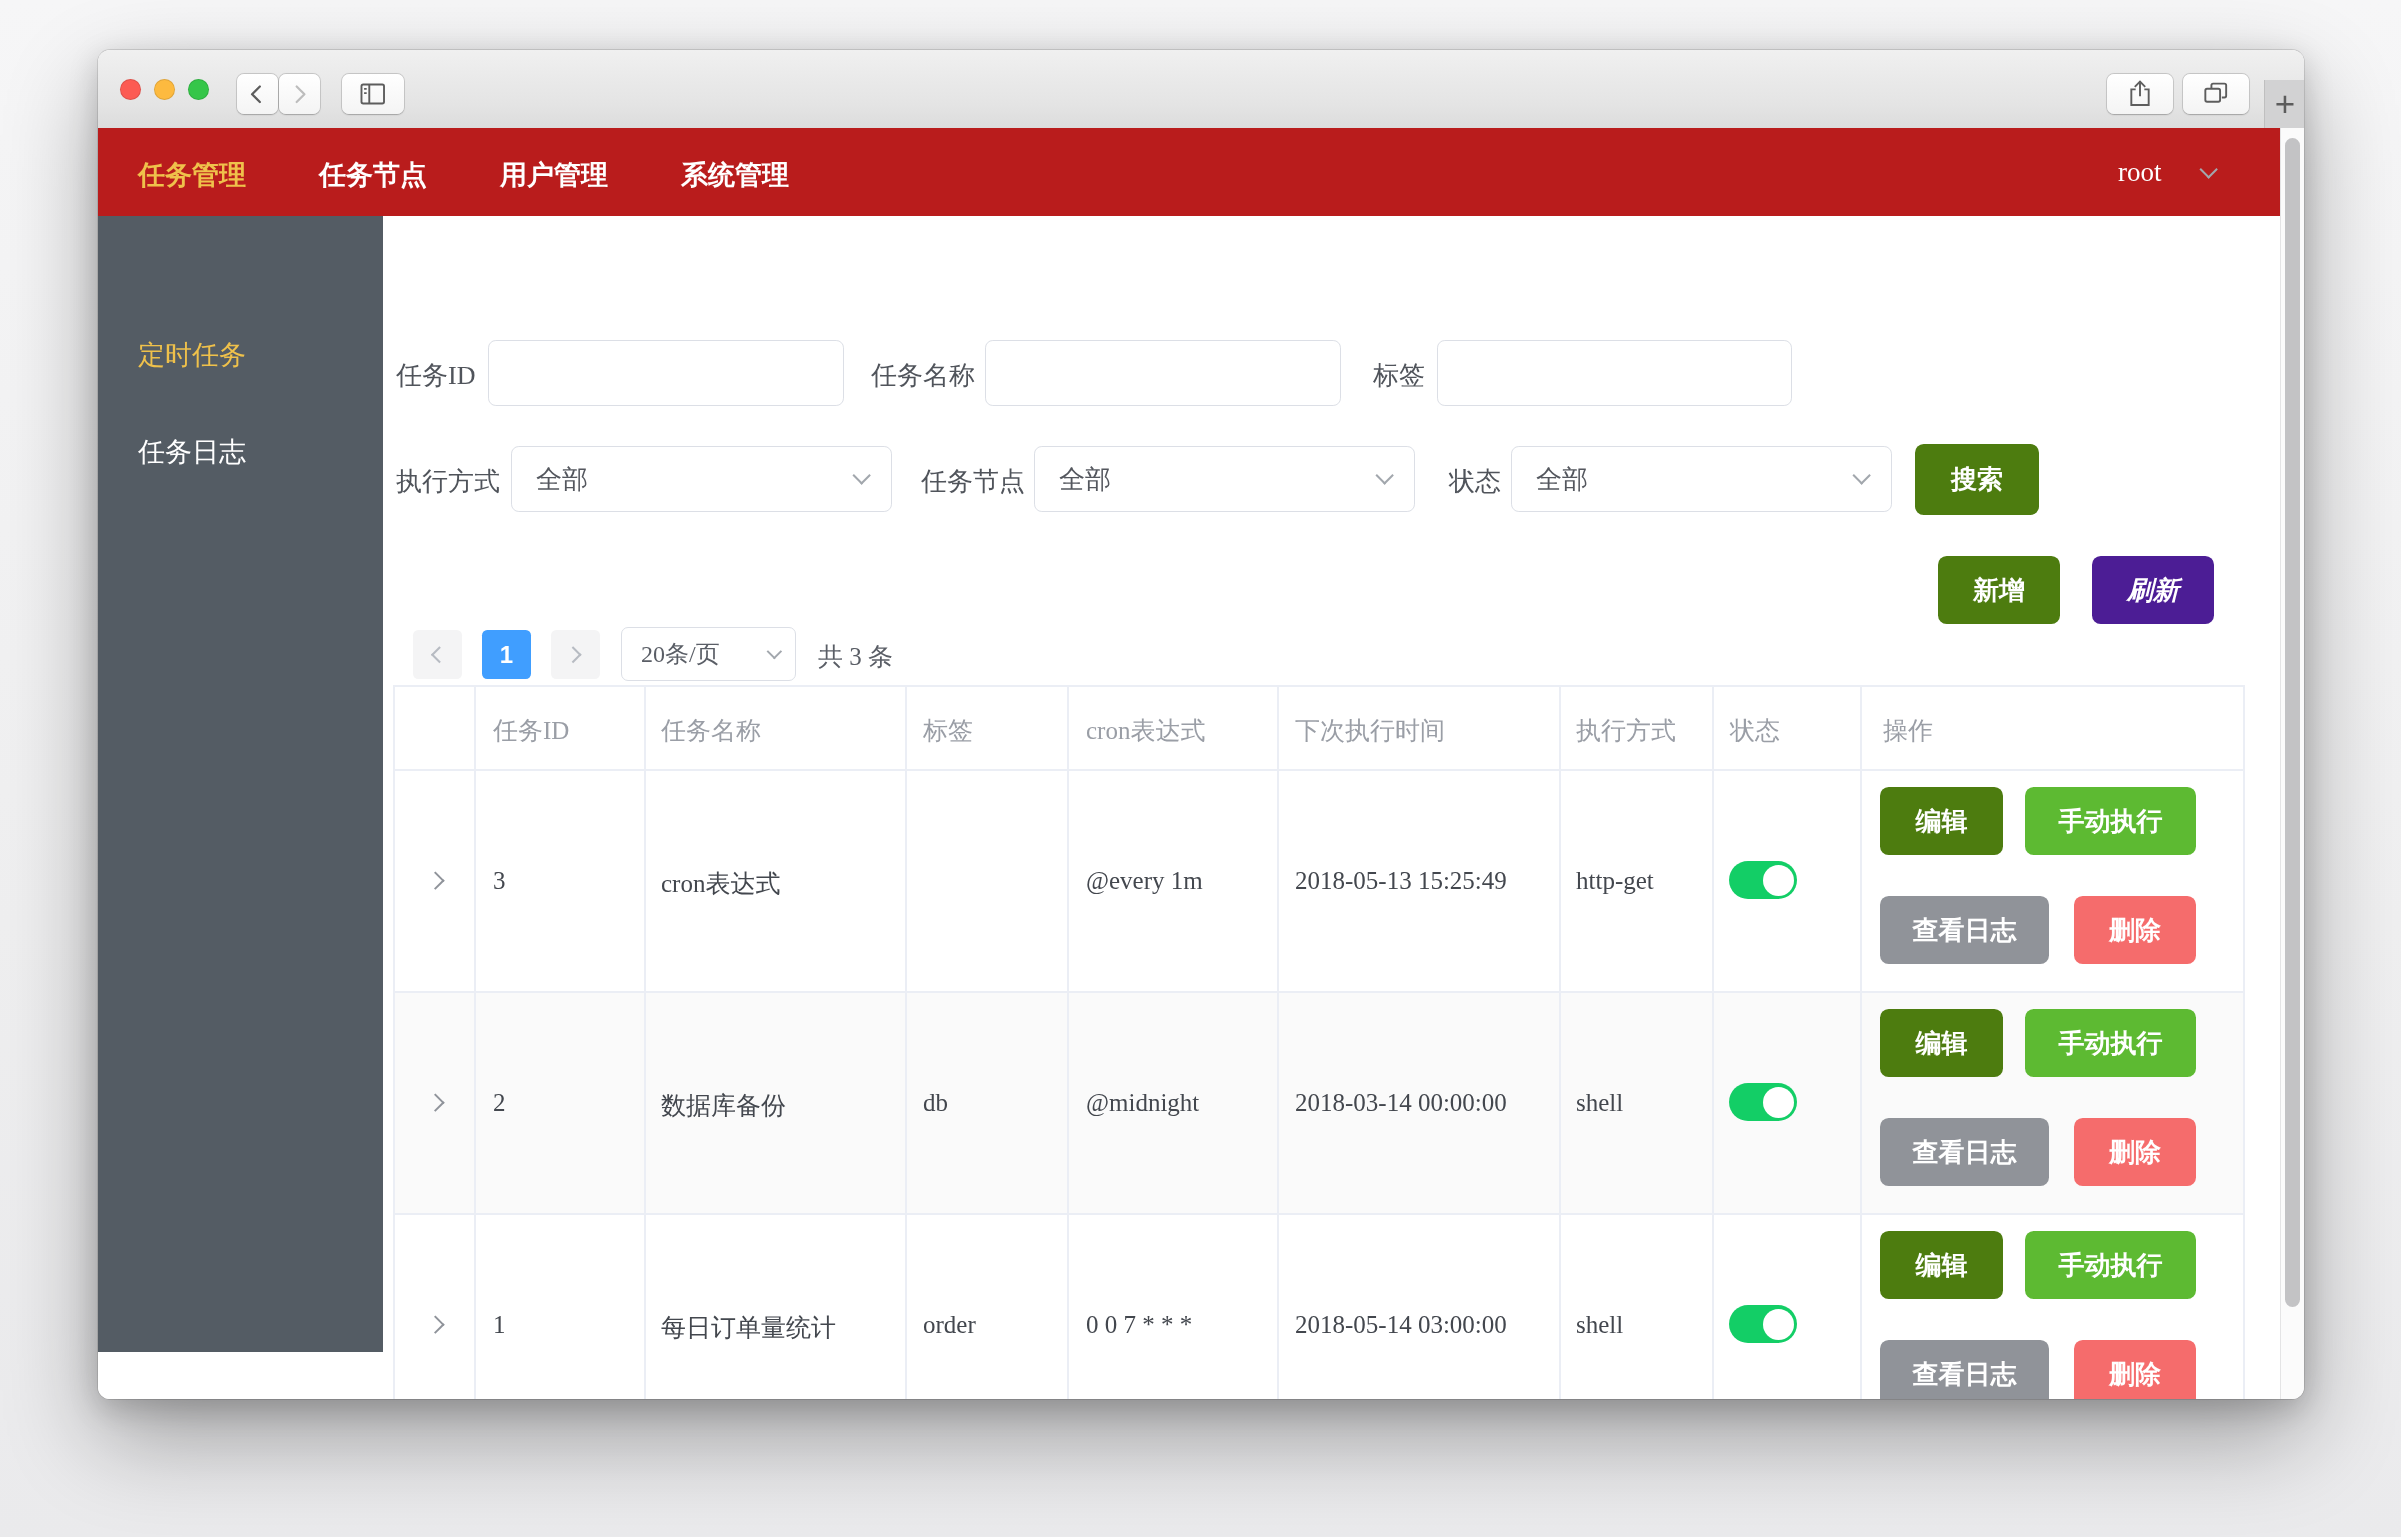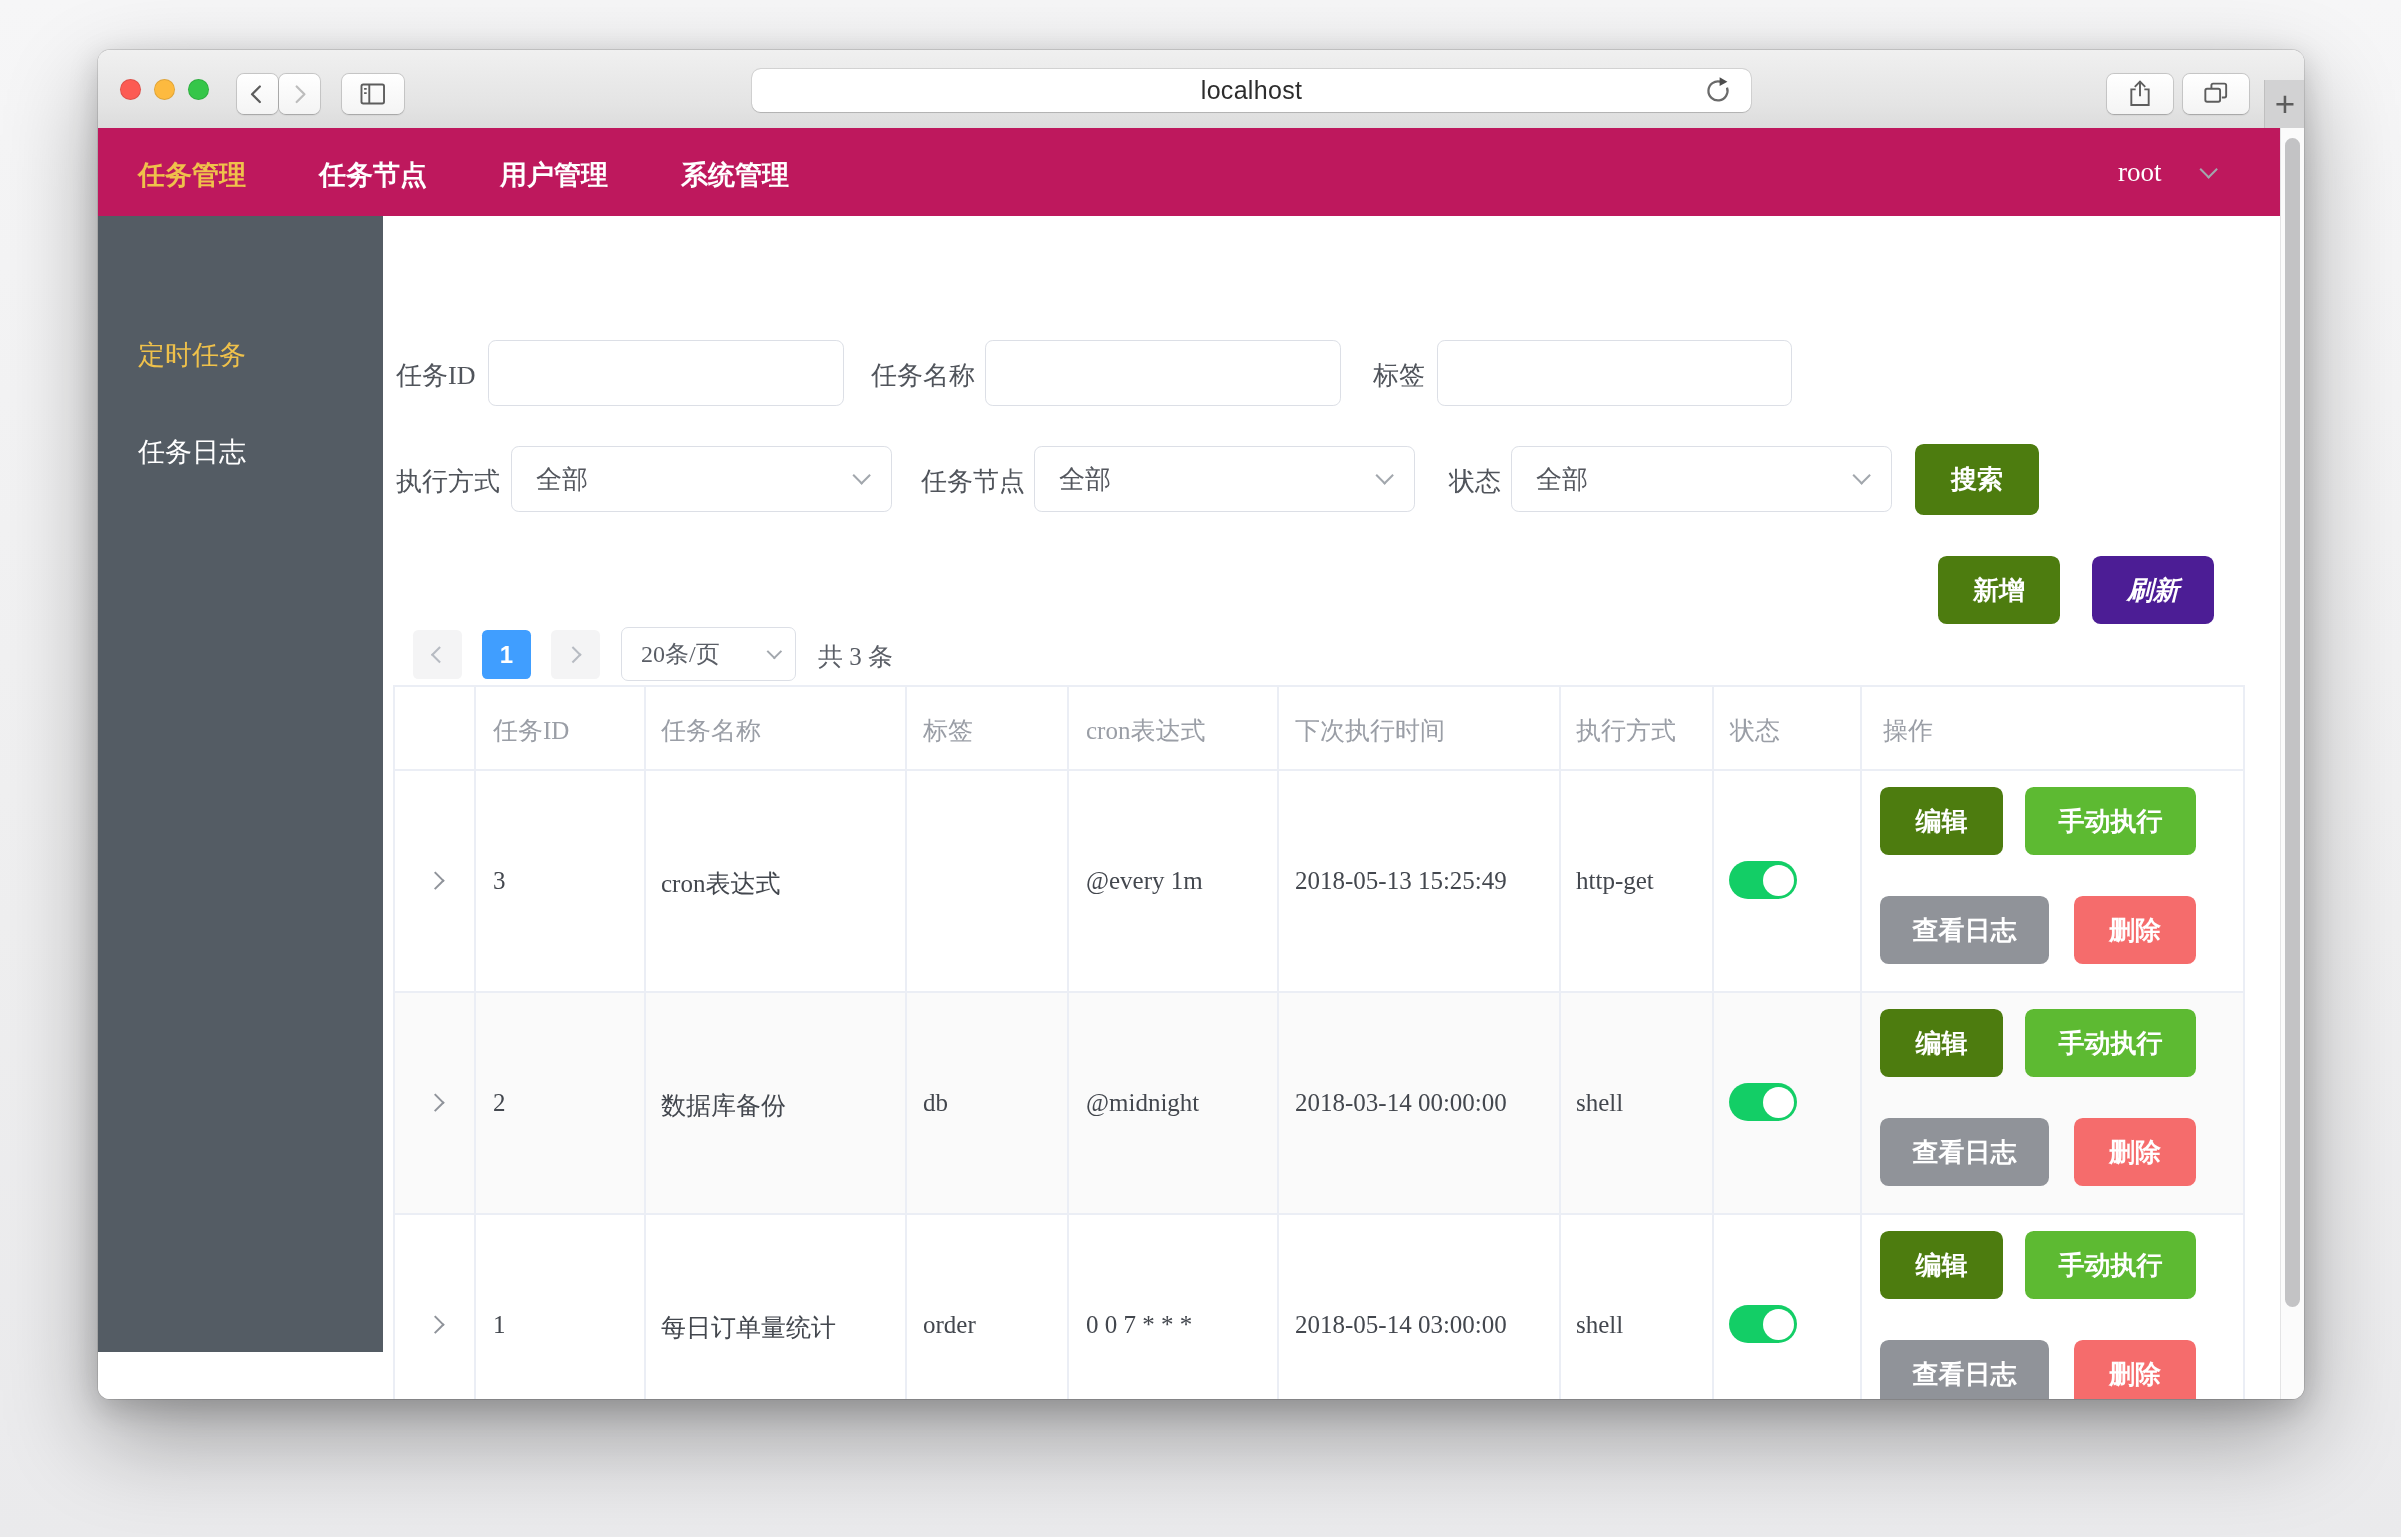--- a/index.html
+++ b/index.html
@@ -36,21 +36,21 @@
   .url-text{font-size:25px;color:#2d2d2d;letter-spacing:0.3px;}
   .reload{position:absolute;right:17.3px;top:7px;}
   .newtab{
     position:absolute;left:2166px;top:29.5px;width:40px;height:49px;
     background:#d2d2d3;border-left:0.9px solid #bfbfbf;
     display:flex;align-items:center;justify-content:center;
     font-size:35px;color:#5c5c5c;font-weight:300;
   }
   
   .page{position:absolute;left:0;top:78px;width:2182px;height:1271px;background:#fff;}
-  .topnav{position:absolute;left:0;top:0;width:2182px;height:88px;background:#be185d;}
+  .topnav{position:absolute;left:0;top:0;width:2182px;height:88px;background:#b91c1c;}
   .nav-item{position:absolute;top:29px;height:31px;font-size:27px;font-weight:bold;color:#ffffff;cursor:pointer;}
   .nav-item.active{color:#efc14b;}
   .user-menu{position:absolute;top:29px;left:2020px;display:flex;align-items:center;gap:40px;cursor:pointer;}
   .user-name{font-size:27px;color:#fff;}
   .chev{display:inline-block;width:11.3px;height:11.3px;border-right:2.6px solid #a2a7ad;border-bottom:2.6px solid #a2a7ad;transform:rotate(45deg);}
   .sidemenu{position:absolute;left:0;top:88px;width:259px;height:1136px;background:#545c64;padding-left:26px;}
   .side-item{position:absolute;left:40px;height:31px;font-size:27px;color:#ffffff;cursor:pointer;}
   .side-item.active{color:#efc14b;}
   
   .flabel{position:absolute;font-size:26px;color:#50545b;}
@@ -130,29 +130,20 @@
     </div>
     <div class="chrome-btn" style="left:244px;width:62px;">
       <svg width="29.5" height="26" viewBox="0 0 34 30">
         <rect x="4" y="4" width="26" height="22" rx="2" fill="none" stroke="#5d5d5d" stroke-width="2.2"></rect>
         <line x1="13" y1="4" x2="13" y2="26" stroke="#5d5d5d" stroke-width="2.2"></line>
         <line x1="7" y1="9" x2="10" y2="9" stroke="#5d5d5d" stroke-width="2"></line>
         <line x1="7" y1="14" x2="10" y2="14" stroke="#5d5d5d" stroke-width="2"></line>
       </svg>
     </div>
 
-    <div class="url-field">
-      <span class="url-text">localhost</span>
-      <span class="reload">
-        <svg width="29.5" height="29.5" viewBox="0 0 34 34">
-          <path d="M 26.5 13.5 A 11 11 0 1 1 19 6.5" fill="none" stroke="#6a6a6a" stroke-width="2.6"></path>
-          <polygon points="18,1.5 27,6.5 18,11.5" fill="#4c4c4c"></polygon>
-        </svg>
-      </span>
-    </div>
 
     <div class="chrome-btn" style="left:2009px;width:66px;">
       <svg width="28" height="29.5" viewBox="0 0 32 34">
         <path d="M11 12 H6 V30 H26 V12 H21" fill="none" stroke="#5d5d5d" stroke-width="2.2"></path>
         <line x1="16" y1="20" x2="16" y2="3" stroke="#5d5d5d" stroke-width="2.2"></line>
         <polyline points="10,9 16,3 22,9" fill="none" stroke="#5d5d5d" stroke-width="2.2"></polyline>
       </svg>
     </div>
     <div class="chrome-btn" style="left:2085px;width:66px;">
       <svg width="29.5" height="28" viewBox="0 0 34 32">

